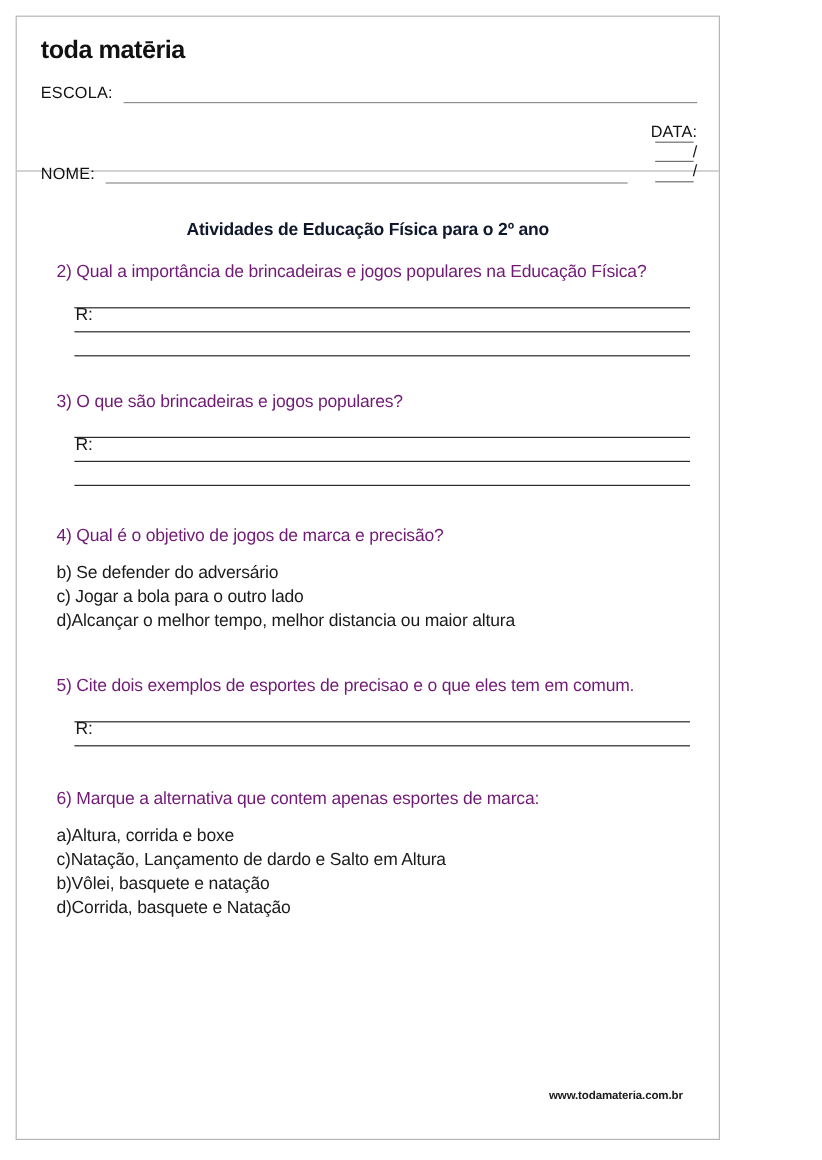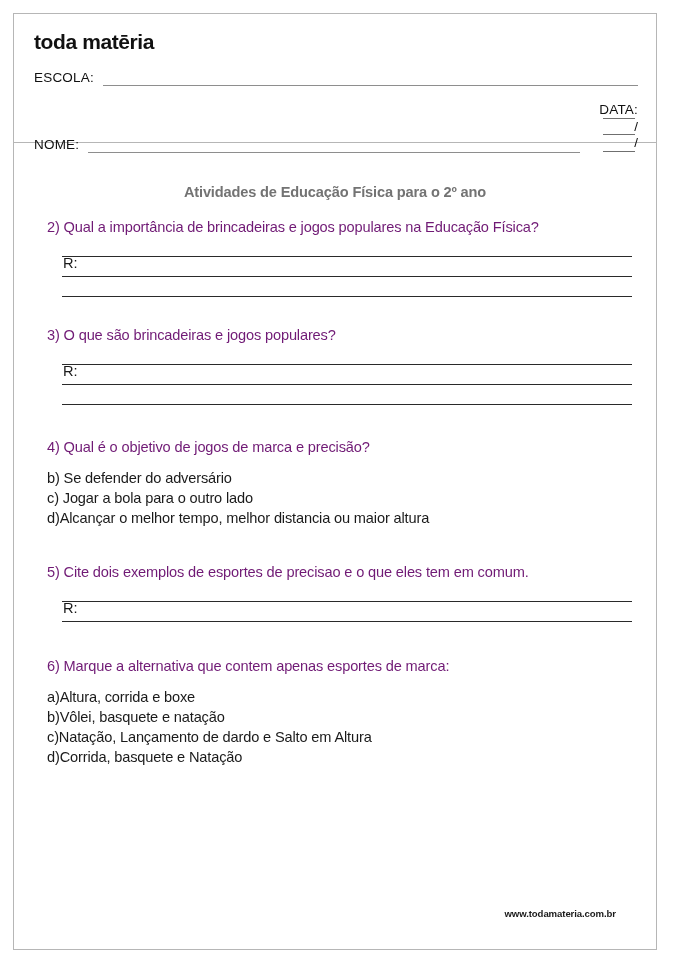--- a/index.html
+++ b/index.html
@@ -12,21 +12,21 @@
     height: 967px;
     font-family: "Liberation Sans", sans-serif;
     color: #1a1a1a;
     -webkit-font-smoothing: antialiased;
   }
 
   .worksheet {
     position: absolute;
     left: 13px;
     top: 13px;
-    width: 644px;
+    width: 587px;
     height: 937px;
     border: 1px solid #b6b6b6;
     box-sizing: border-box;
     background: #ffffff;
   }
 
   
   .header {
     position: relative;
     height: 129px;
@@ -104,21 +104,21 @@
     position: relative;
     padding: 0;
     height: 806px;
   }
 
   .title {
     text-align: center;
     font-size: 14.6px;
     font-weight: 700;
     letter-spacing: -0.15px;
-    color: #737373;
+    color: #0f172a;
     margin: 0;
     padding: 41px 0 0 0;
   }
 
   .qblock {
     padding: 0 24px 0 33px;
   }
 
   .question {
     font-size: 14.6px;
@@ -161,21 +161,21 @@
     line-height: 1.36;
     letter-spacing: -0.15px;
     color: #1a1a1a;
   }
   .option { margin: 0; white-space: pre; }
 
   
   .footer {
     position: absolute;
     left: 0;
-    right: 16px;
+    right: 6px;
     bottom: 0;
     height: 41px;
   }
   .footer-url {
     position: absolute;
     right: 24px;
     top: 0;
     font-size: 9.6px;
     font-weight: 700;
     letter-spacing: -0.1px;
@@ -243,22 +243,22 @@
       <p class="question q5">5) Cite dois exemplos de esportes de precisao e o que eles tem em comum.</p>
       <div class="answer-lines">
         <span class="r-label">R:</span>
         <div class="rule"></div>
         <div class="rule"></div>
       </div>
 
       <p class="question q6">6) Marque a alternativa que contem apenas esportes de marca:</p>
       <div class="options">
         <p class="option">a)Altura, corrida e boxe</p>
+        <p class="option">c)Natação, Lançamento de dardo e Salto em Altura</p>
         <p class="option">b)Vôlei, basquete e natação</p>
-        <p class="option">c)Natação, Lançamento de dardo e Salto em Altura</p>
         <p class="option">d)Corrida, basquete e Natação</p>
       </div>
 
     </div>
 
     <div class="footer">
       <span class="footer-url">www.todamateria.com.br</span>
     </div>
 
   </div>

